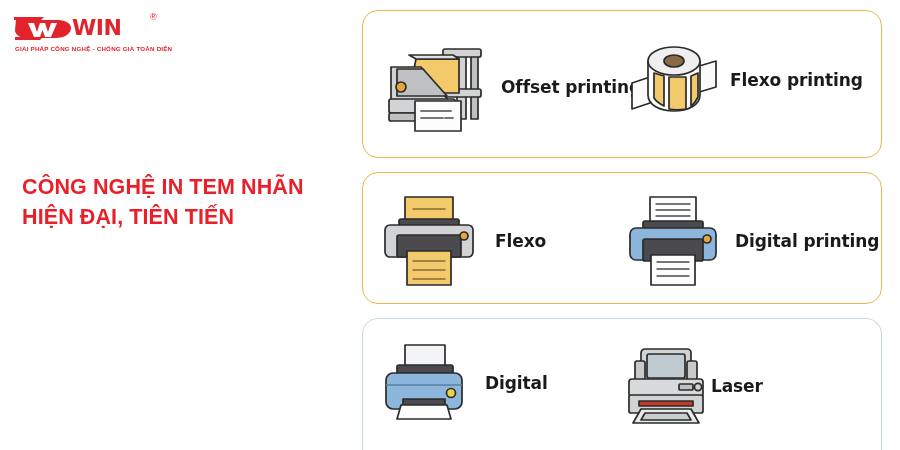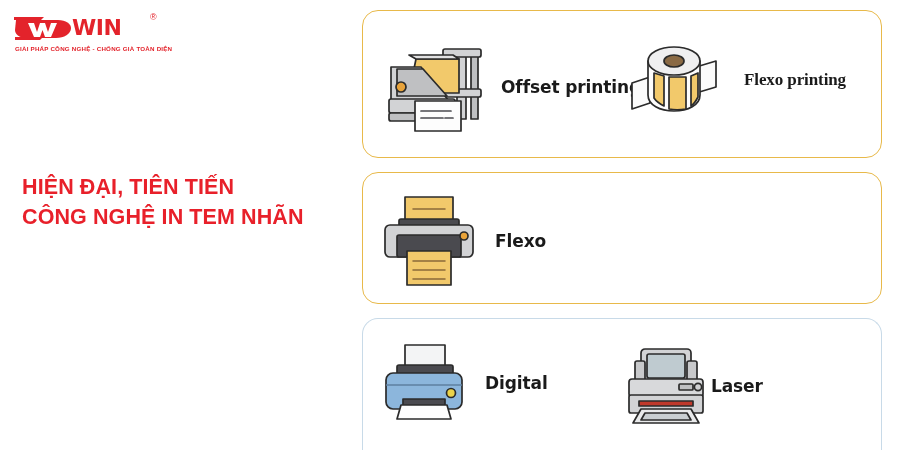--- a/index.html
+++ b/index.html
@@ -129,21 +129,21 @@
     color: #1a1a1a;
     white-space: nowrap;
     letter-spacing: -0.1px;
     font-family: "DejaVu Sans", sans-serif;
   }
 
   
   #card-1 .item-a { left: 22px;  top: 28px; }
   #card-1 .item-a .lbl { margin-left: 18px; }
   #card-1 .item-b { left: 265px; top: 26px; }
-  #card-1 .item-b .lbl { margin-left: 24px; font-family: Liberation Serif, serif; }
+  #card-1 .item-b .lbl { margin-left: 10px; }
 
   #card-2 .item-a { left: 18px;  top: 22px; }
   #card-2 .item-a .lbl { margin-left: 18px; text-align: center; }
   #card-2 .item-b { left: 264px; top: 22px; }
   #card-2 .item-b .lbl { margin-left: 16px; }
 
   #card-3 .item-a { left: 18px;  top: 24px; align-items: center; }
   #card-3 .item-a .lbl { margin-left: 18px; }
   #card-3 .item-b { left: 258px; top: 28px; }
   #card-3 .item-b .lbl { }
@@ -163,22 +163,22 @@
         <path d="M14 10 H20 L23 19 L26 10 H31 L34 19 L37 10 H43 L37 24 H31 L28.5 17 L26 24 H20 Z" fill="#ffffff"></path>
       </svg>
 
       <div id="logo-wordmark">WIN</div>
       <div id="logo-reg">®</div>
     </div>
     <div id="logo-tagline">GIẢI PHÁP CÔNG NGHỆ - CHỐNG GIẢ TOÀN DIỆN</div>
   </div>
 
   <div id="headline">
+    <span class="hl-line">CÔNG NGHỆ IN TEM NHÃN</span>
     <span class="hl-line">HIỆN ĐẠI, TIÊN TIẾN</span>
-    <span class="hl-line">CÔNG NGHỆ IN TEM NHÃN</span>
   </div>
 </div>
 
 <div id="cards">
 
   <div class="card card-amber" id="card-1">
     <div class="card-inner">
 
       <div class="item item-a">
         <svg class="ic" width="98" height="96" viewBox="0 0 98 96">
@@ -253,20 +253,41 @@
           <g stroke="#8A6A3A" stroke-width="1.5" stroke-linecap="round">
             <line x1="32" y1="14" x2="64" y2="14"></line>
             <line x1="32" y1="66" x2="64" y2="66"></line>
             <line x1="32" y1="75" x2="64" y2="75"></line>
             <line x1="32" y1="84" x2="64" y2="84"></line>
           </g>
         </svg>
         <span class="lbl">Flexo</span>
       </div>
 
+      <div class="item item-b">
+        <svg class="ic" width="92" height="92" viewBox="0 0 92 92">
+          <g stroke="#2B2B2B" stroke-width="1.7" stroke-linejoin="round">
+            <rect x="23" y="2" width="46" height="26" fill="#FDFDFD"></rect>
+            <rect x="16" y="26" width="60" height="9" rx="2" fill="#4A4A4F"></rect>
+            <rect x="3" y="33" width="86" height="32" rx="6" fill="#8CB6DC"></rect>
+            <rect x="16" y="44" width="60" height="22" rx="2" fill="#4A4A4F"></rect>
+            <circle cx="80" cy="44" r="4" fill="#E8A33A"></circle>
+            <rect x="24" y="60" width="44" height="30" fill="#FDFDFD"></rect>
+          </g>
+          <g stroke="#4A4A4F" stroke-width="1.4" stroke-linecap="round">
+            <line x1="29" y1="9" x2="63" y2="9"></line>
+            <line x1="29" y1="15" x2="63" y2="15"></line>
+            <line x1="29" y1="21" x2="63" y2="21"></line>
+            <line x1="30" y1="67" x2="62" y2="67"></line>
+            <line x1="30" y1="74" x2="62" y2="74"></line>
+            <line x1="30" y1="81" x2="62" y2="81"></line>
+          </g>
+        </svg>
+        <span class="lbl">Digital printing</span>
+      </div>
 
     </div>
   </div>
 
   <div class="card card-blue" id="card-3">
     <div class="card-inner">
 
       <div class="item item-a">
         <svg class="ic" width="86" height="80" viewBox="0 0 86 80">
           <g stroke="#2B2B2B" stroke-width="1.7" stroke-linejoin="round">

